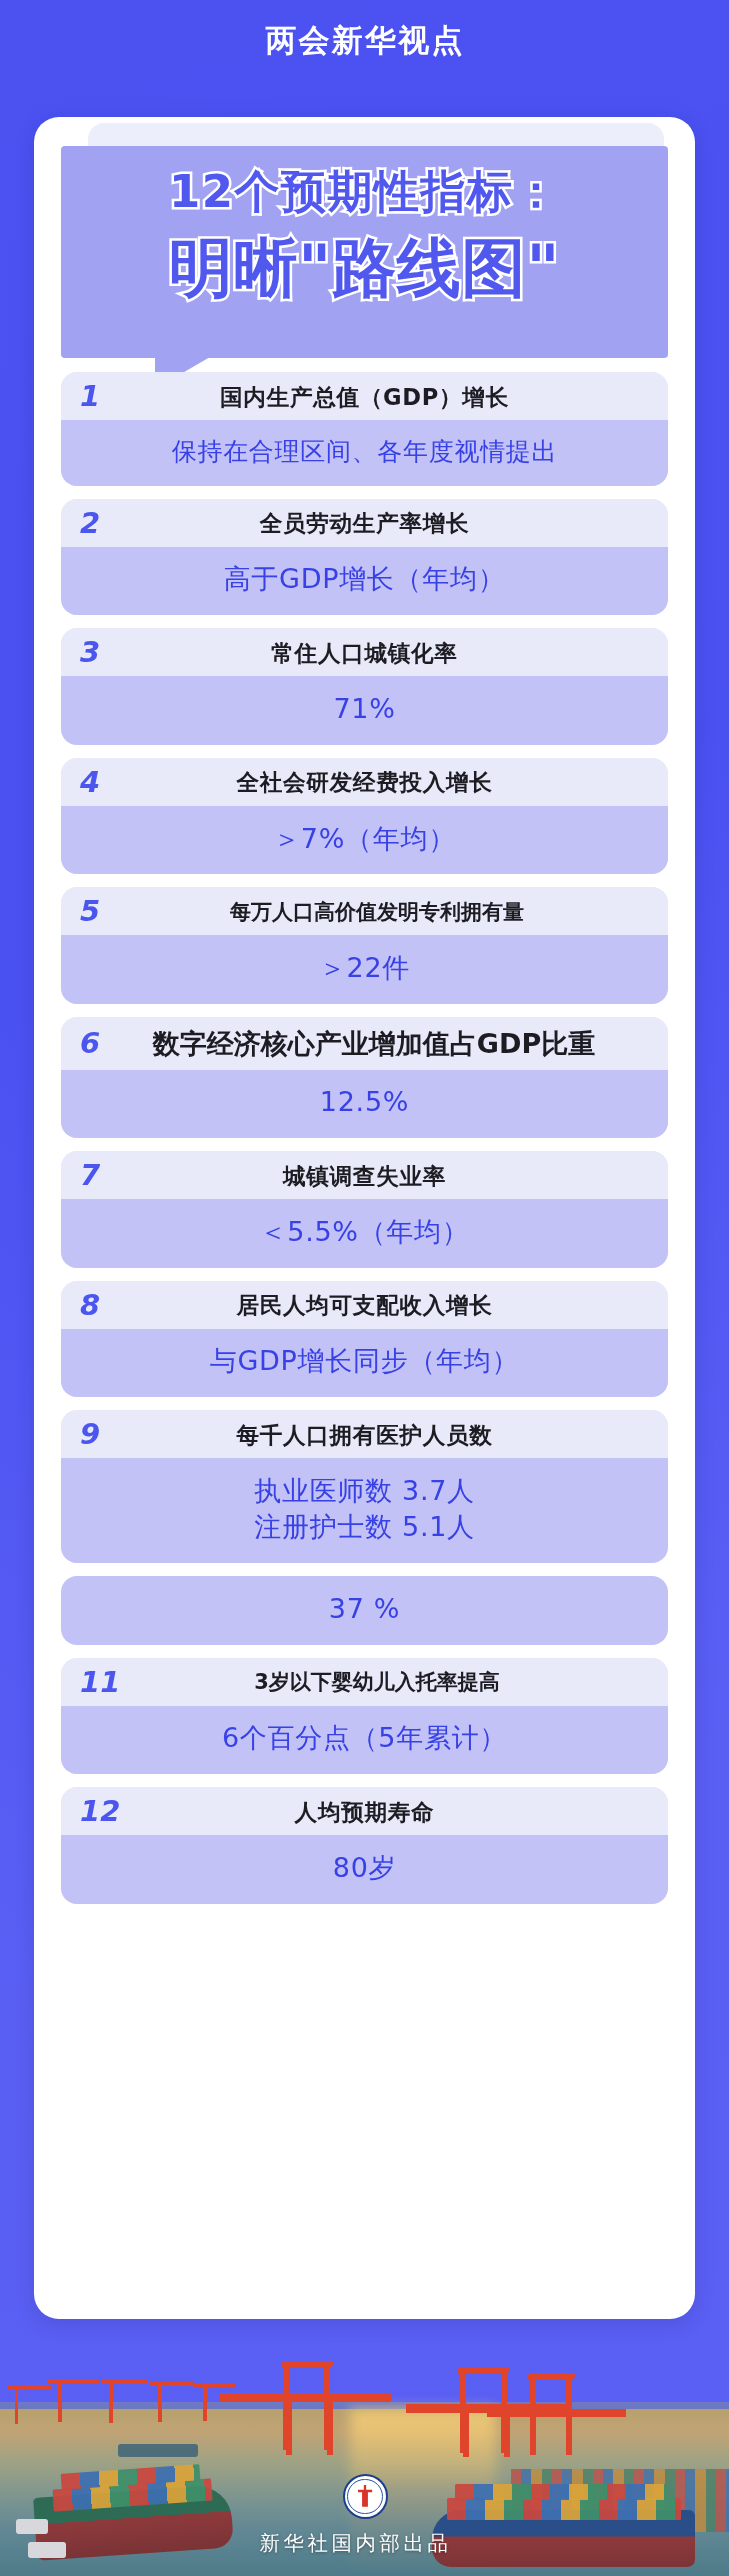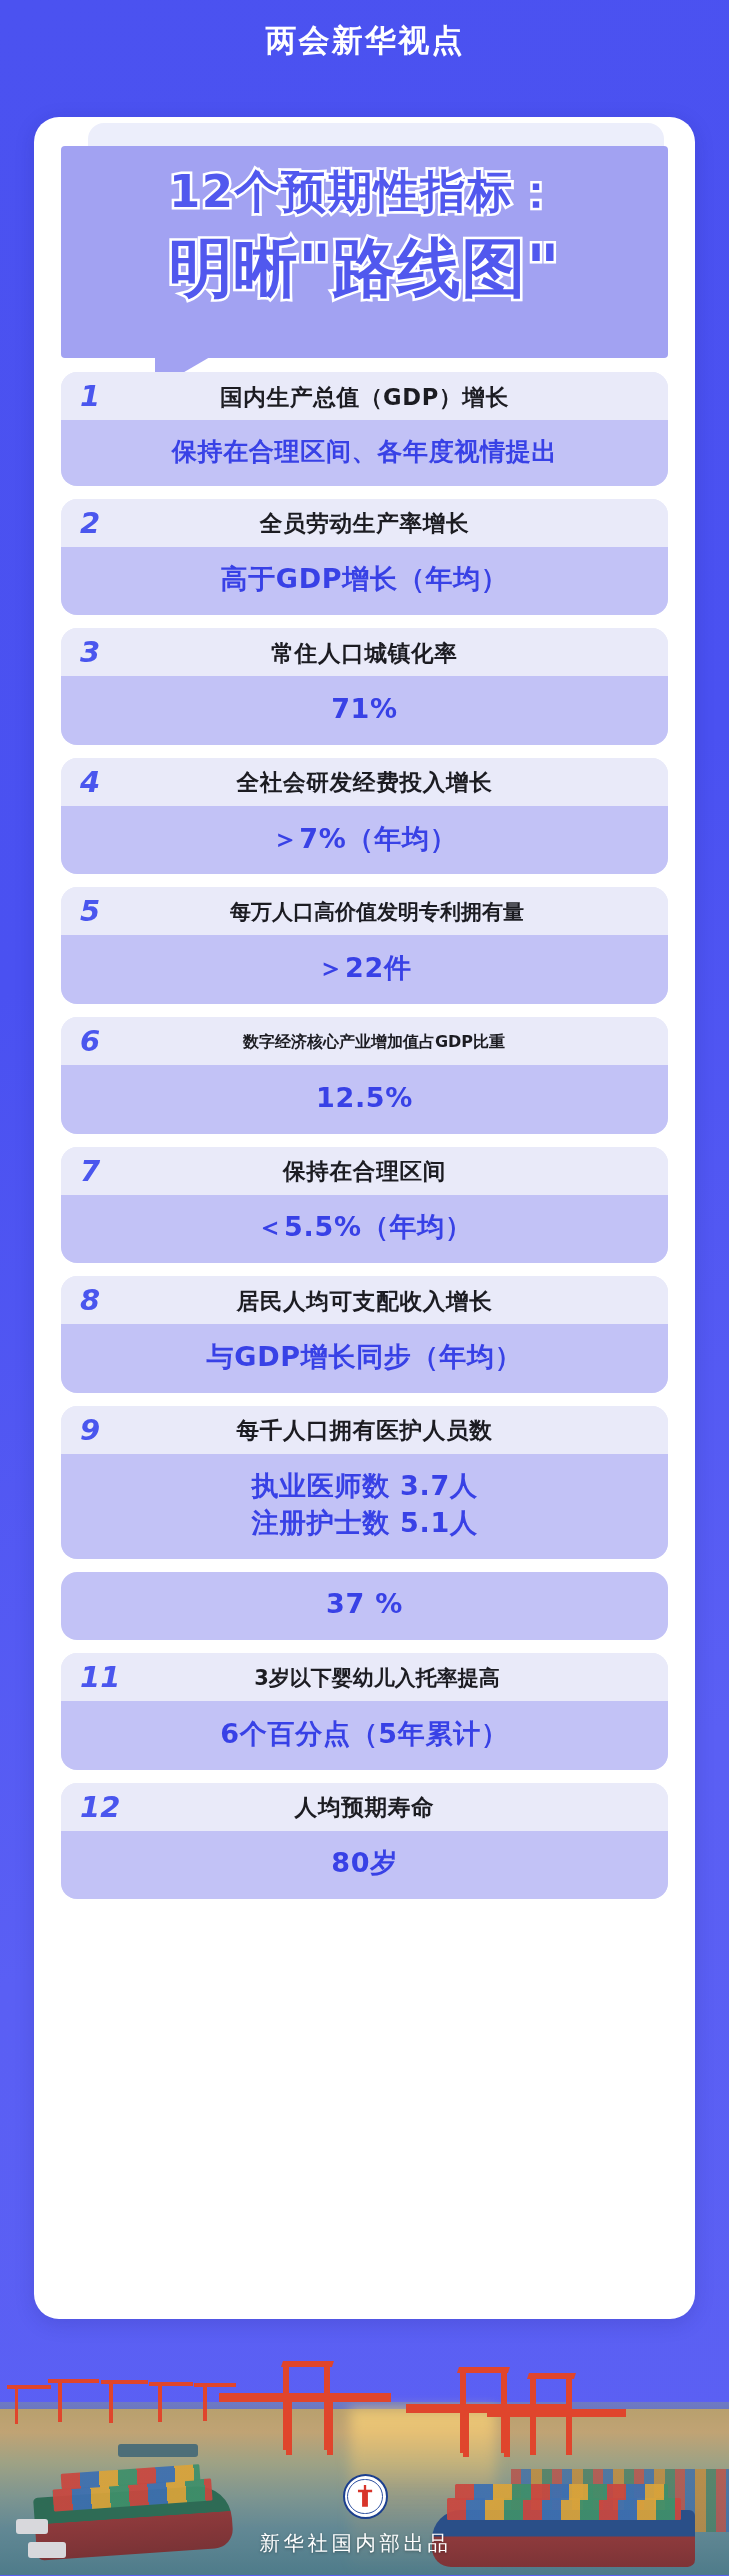--- a/index.html
+++ b/index.html
@@ -88,26 +88,26 @@
   }
   .label {
     width:672px; text-align:center;
     font-size:22.6px; font-weight:bold; color:#1c1c22;
     font-family:"DejaVu Sans","Liberation Sans",sans-serif;
     padding:10.2px 70px 8.8px 70px;
     line-height:1.25;
     letter-spacing:0.7px;
   }
   .label.tight { font-size:21px; padding-left:54px; padding-right:29px; letter-spacing:0; }
-  .label.tighter { font-size:16px; padding-left:47px; padding-right:28px; letter-spacing:0;text-align:center; }
+  .label.tighter { font-size:27px; padding-left:47px; padding-right:28px; letter-spacing:0;text-align:center; }
 
   .item-value {
     background:#c2c2f6;
     text-align:center;
-    font-size:27px; font-weight:bold; color:#3841e6;
+    font-size:27px; font-weight:normal; color:#3841e6;
     font-family:"DejaVu Sans","Liberation Sans",sans-serif;
     padding:14.6px 14.6px 17.5px 14.6px;
     line-height:1.35;
     letter-spacing:0.7px;
   }
   .item-value.small { font-size:25px; }
   .item-value .vline { display:block;text-align:center; }
 
   
   .photo {
@@ -251,21 +251,21 @@
     <div class="item-head">
       <span class="num">6</span>
       <span class="label tighter">数字经济核心产业增加值占GDP比重</span>
     </div>
     <div class="item-value">12.5%</div>
   </div>
 
   <div class="item">
     <div class="item-head">
       <span class="num">7</span>
-      <span class="label">保持在合理区间</span>
+      <span class="label">城镇调查失业率</span>
     </div>
     <div class="item-value">＜5.5%（年均）</div>
   </div>
 
   <div class="item">
     <div class="item-head">
       <span class="num">8</span>
       <span class="label">居民人均可支配收入增长</span>
     </div>
     <div class="item-value">与GDP增长同步（年均）</div>

